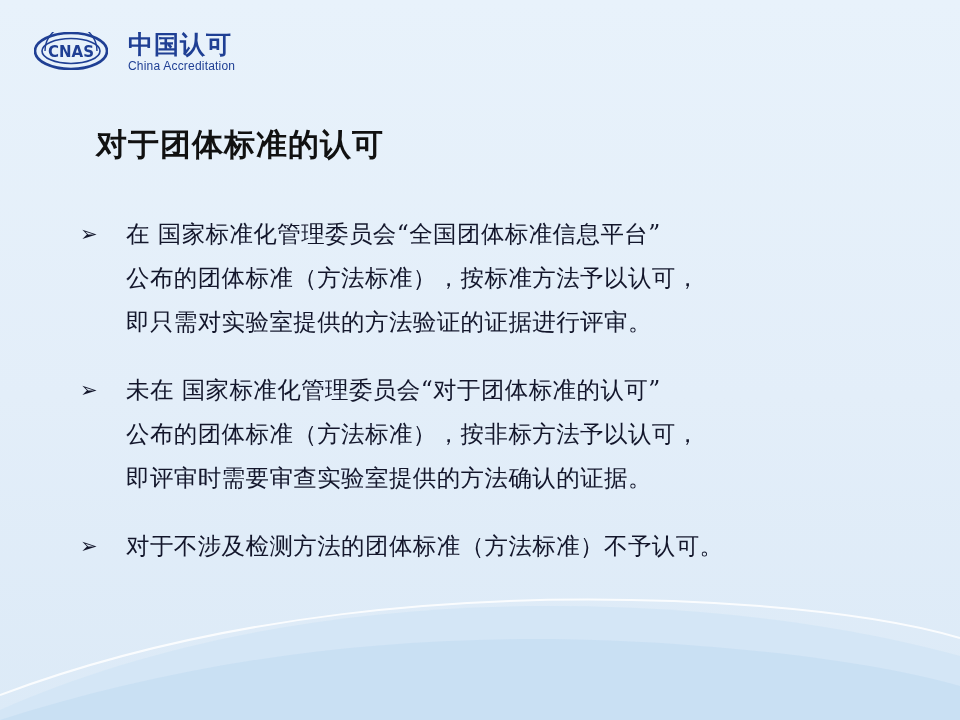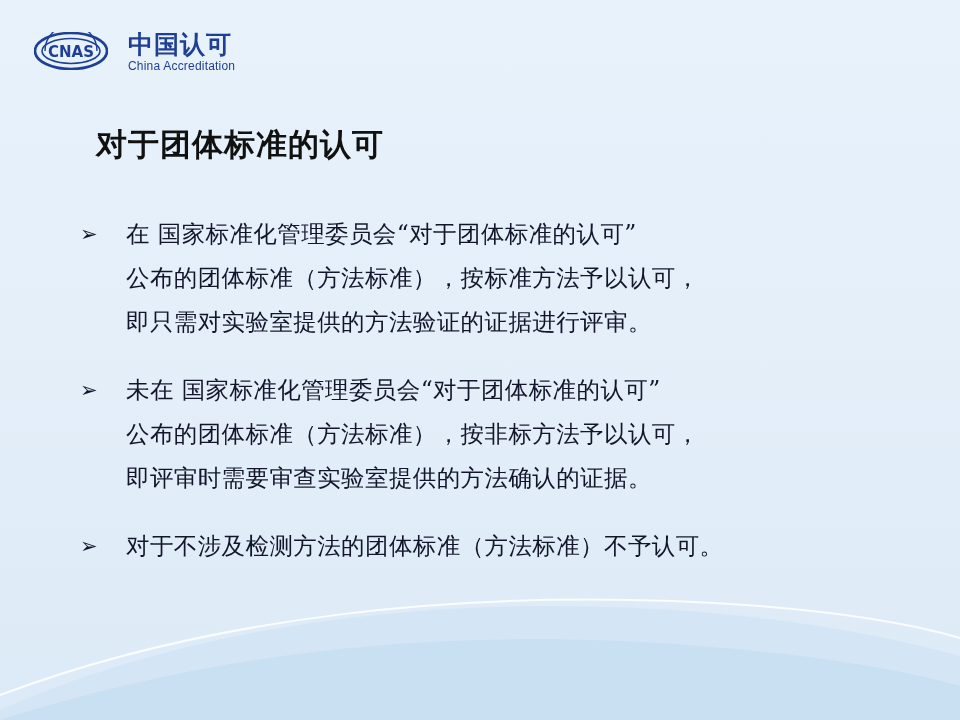--- a/index.html
+++ b/index.html
@@ -139,21 +139,21 @@
       <div class="logo-text-en">China Accreditation</div>
     </div>
   </div>
 
   <div class="title">对于团体标准的认可</div>
 
   <div class="bullets">
 
     <div class="bullet">
       <div class="bullet-marker">➢</div>
-      <div class="bullet-text">在 国家标准化管理委员会“对于团体标准的认可”
+      <div class="bullet-text">在 国家标准化管理委员会“全国团体标准信息平台”
 公布的团体标准（方法标准），按标准方法予以认可，
 即只需对实验室提供的方法验证的证据进行评审。</div>
     </div>
 
     <div class="bullet">
       <div class="bullet-marker">➢</div>
       <div class="bullet-text">未在 国家标准化管理委员会“对于团体标准的认可”
 公布的团体标准（方法标准），按非标方法予以认可，
 即评审时需要审查实验室提供的方法确认的证据。</div>
     </div>

